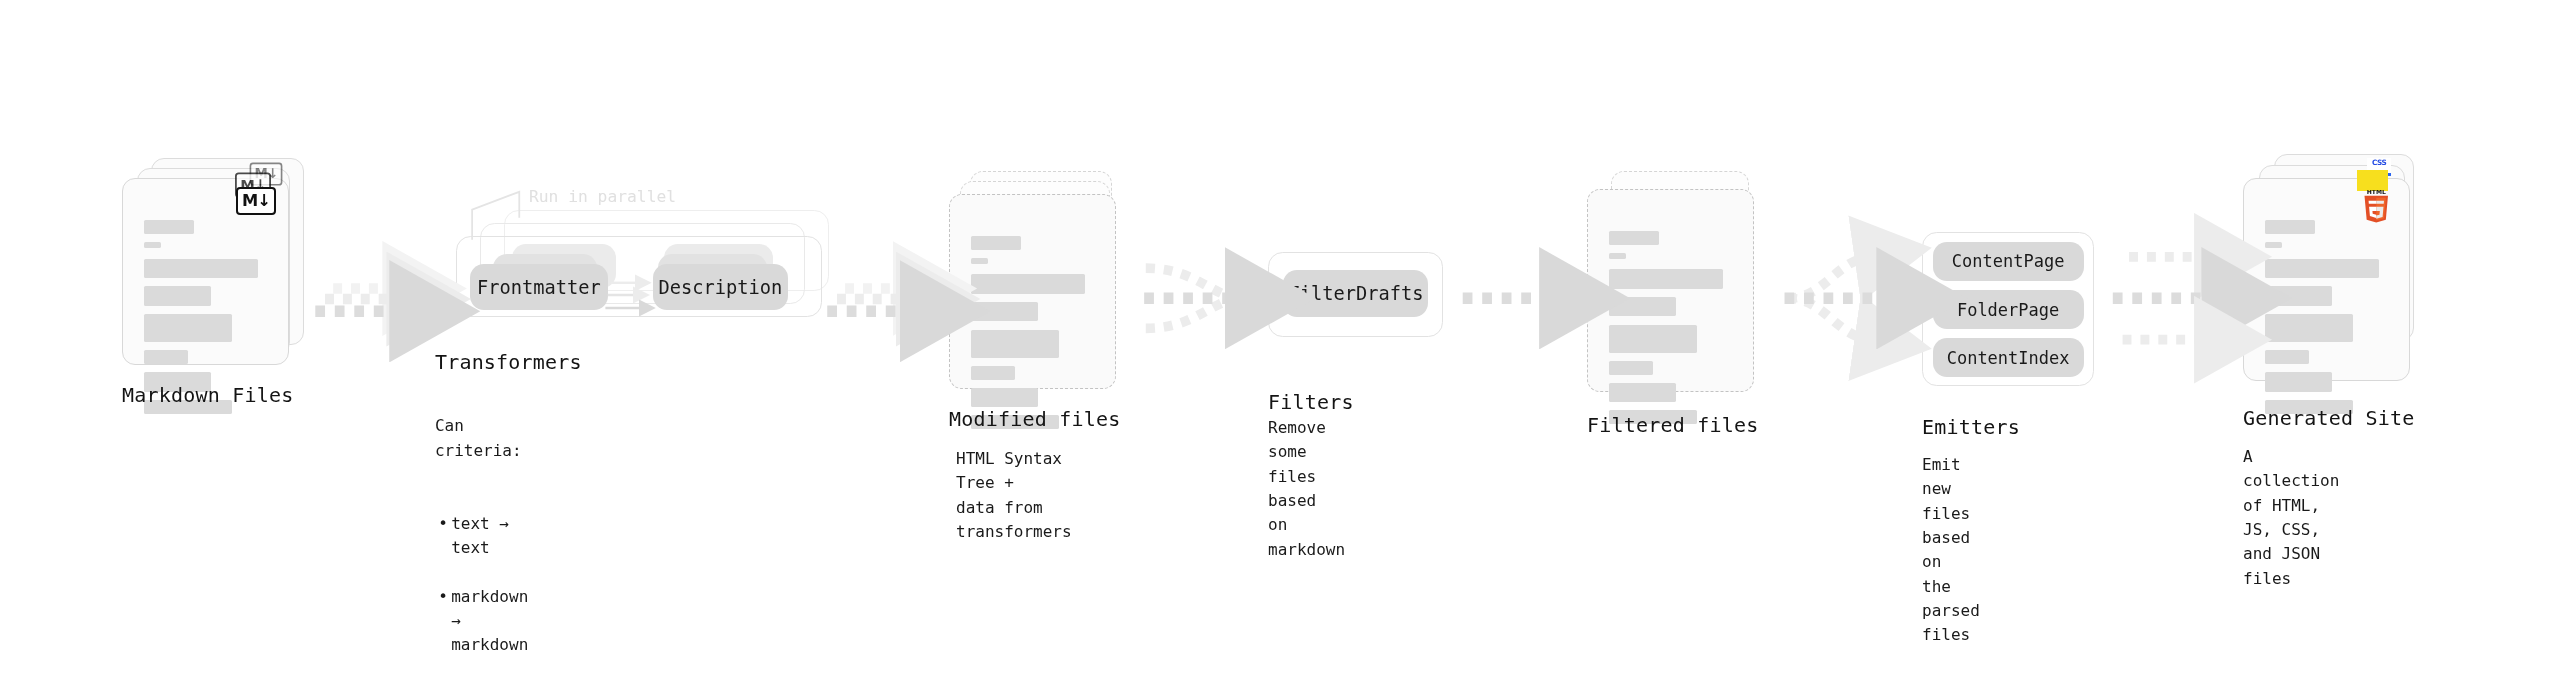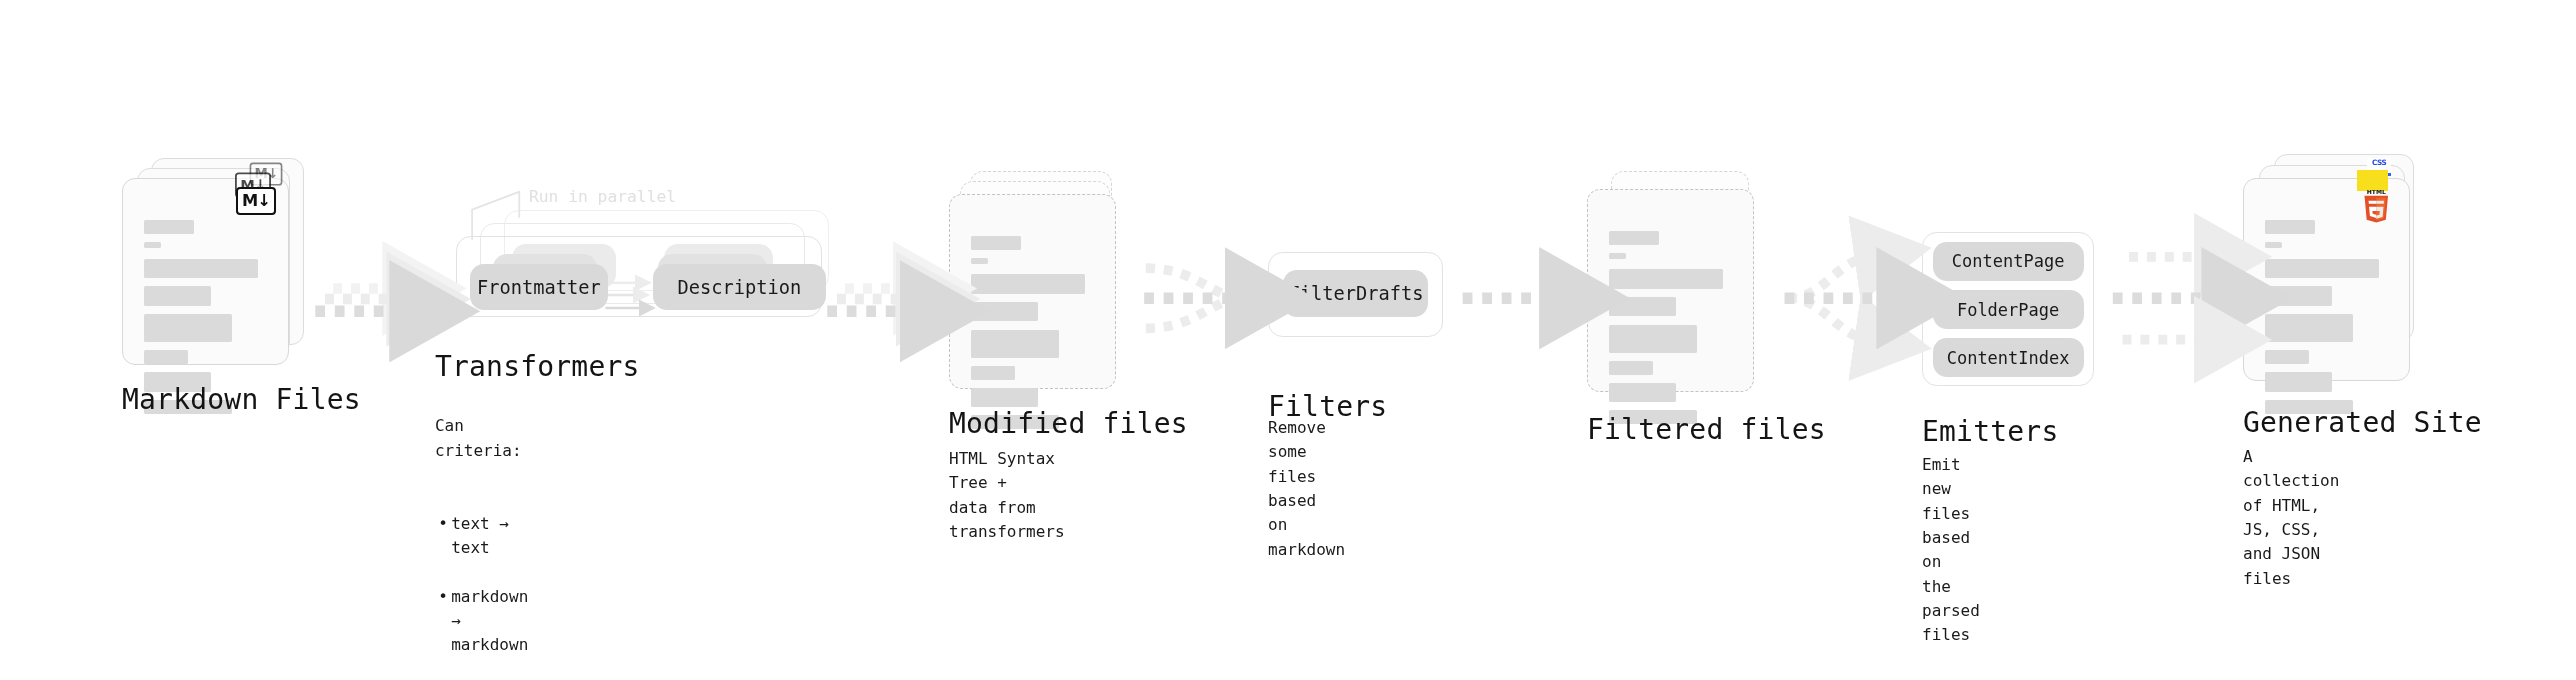--- a/index.html
+++ b/index.html
@@ -134,21 +134,21 @@
     font-size: 18.7px;
     color: #1a1a1a;
     white-space: nowrap;
   }
   .chip.l2 { background: #e2e2e2; }
   .chip.l3 { background: #ebebeb; }
 
   
   .title {
     position: absolute;
-    font-size: 28px;
+    font-size: 20px;
     color: #141414;
     white-space: nowrap;
     letter-spacing: 0.2px;
   }
   .caption {
     position: absolute;
     font-size: 16px;
     line-height: 1.52;
     color: #1a1a1a;
     white-space: pre-line;
@@ -214,21 +214,21 @@
     <div class="groupbox" style="left:37px; top:36px; width:325px; height:81px; border-color:#e9e9e9;"></div>
     <div class="groupbox" style="left:13px; top:49px; width:366px; height:81px; border-color:#e2e2e2;"></div>
 
     <div class="chip l3" style="left:69px; top:57px; width:104px; height:44px; color:transparent;"></div>
     <div class="chip l3" style="left:221px; top:57px; width:109px; height:44px; color:transparent;"></div>
 
     <div class="chip l2" style="left:50px; top:67px; width:104px; height:44px; color:transparent;"></div>
     <div class="chip l2" style="left:215px; top:67px; width:109px; height:44px; color:transparent;"></div>
 
     <div class="chip" style="left:27px; top:77px; width:138px; height:46px;">Frontmatter</div>
-    <div class="chip" style="left:210px; top:77px; width:173px; height:46px;">Description</div>
+    <div class="chip" style="left:210px; top:77px; width:135px; height:46px;">Description</div>
 
     <div class="title" style="left:-8.1px; top:163px;">Transformers</div>
 
     <div class="caption" style="left:-8.1px; top:203px;">
       <div>Can criteria:</div>
       <ul>
         <li>text → text</li>
         <li>markdown → markdown</li>
         <li>html → html</li>
       </ul>
@@ -246,21 +246,21 @@
           <div class="docline" style="width:114px;height:19.5px;"></div>
           <div class="docline" style="width:67px;height:19.5px;"></div>
           <div class="docline" style="width:88px;height:28px;"></div>
           <div class="docline" style="width:44px;height:14px;"></div>
           <div class="docline" style="width:67px;height:19.5px;"></div>
           <div class="docline" style="width:88px;height:14px;"></div>
         </div>
       </div>
     </div>
     <div class="title" style="left:0px; top:236px;">Modified files</div>
-    <div class="caption" style="left:0px; top:276px;">HTML Syntax Tree +
+    <div class="caption" style="left:7px; top:276px;">HTML Syntax Tree +
 data from transformers</div>
   </div>
 
   <div class="node" style="left:1268px; top:252px;">
     <div class="groupbox solidbg" style="left:0px; top:0px; width:175px; height:85px;"></div>
     <div class="chip" style="left:15.4px; top:18px; width:145px; height:47px;">FilterDrafts</div>
     <div class="title" style="left:0px; top:138px;">Filters</div>
     <div class="caption" style="left:0px; top:164px;">Remove some files based
 on markdown</div>
   </div>

